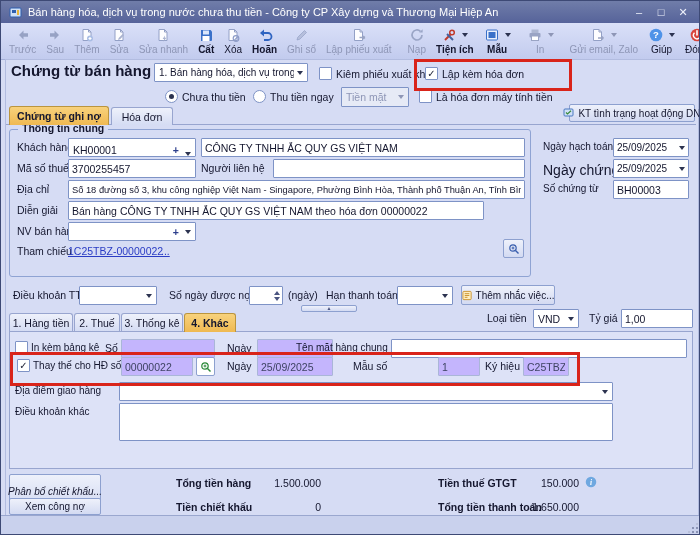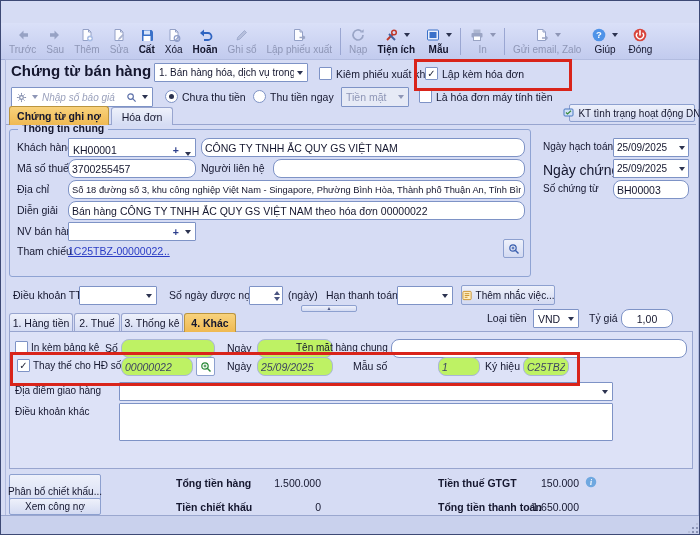--- a/index.html
+++ b/index.html
@@ -20,22 +20,22 @@
   .tbi .lb{font-size:10px;line-height:12px;white-space:nowrap;color:#14162e;}
   .tbi.dis .lb{color:#8e96b6;}
   .tbi.b .lb{font-weight:bold;}
   .tsep{width:1px;height:27px;background:#9aa6d2;margin:0 3px;}
   .caret{display:inline-block;width:0;height:0;border-left:3px solid transparent;border-right:3px solid transparent;border-top:4px solid #2c3350;margin-left:3px;}
   .caret.g{border-top-color:#8e96b6;}
   
   .lbl{position:absolute;white-space:nowrap;}
   .b{font-weight:bold;}
   .inp{position:absolute;background:#fff;border:1px solid #7e93c6;height:19px;box-sizing:border-box;
-       font-family:inherit;font-size:10.5px;color:#14162e;padding:0 3px;border-radius:8px;}
-  .inp.ro{background:#bef264;border-color:#aab6d8;color:#3e4463;font-style:italic;}
+       font-family:inherit;font-size:10.5px;color:#14162e;padding:0 3px;border-radius:1px;}
+  .inp.ro{background:#c4b5fd;border-color:#aab6d8;color:#3e4463;}
   .combo{position:absolute;background:#fff;border:1px solid #7e93c6;height:19px;box-sizing:border-box;
          display:flex;align-items:center;padding:0 4px;border-radius:1px;}
   .combo .val{flex:1;white-space:nowrap;overflow:hidden;}
   .combo.dis{background:#e6eaf6;}
   .combo.dis .val{color:#8e96b6;}
   .gbox{position:absolute;border:1px solid #8fa3d3;border-radius:3px;}
   .gbox .legend{position:absolute;top:-8px;left:8px;background:#d6dcf4;padding:0 4px;font-weight:bold;white-space:nowrap;}
   .cb{position:absolute;width:13px;height:13px;background:#fff;border:1px solid #7e93c6;box-sizing:border-box;
       text-align:center;line-height:10px;border-radius:1px;}
   .cb.ck::after{content:"✓";font-size:10px;font-weight:bold;color:#23263a;}
@@ -61,20 +61,33 @@
   .grip::after{content:"";position:absolute;right:0;bottom:0;width:2px;height:2px;background:#8a93b5;
       box-shadow:-4px 0 #8a93b5,0 -4px #8a93b5,-8px 0 #b9c0da,0 -8px #b9c0da,-4px -4px #8a93b5;}
   .hline{position:absolute;height:1px;background:#98a5cf;}
   svg{display:block;}
 </style>
 </head>
 <body>
 
 <div id="win">
 
+  <div id="titlebar">
+    <span>
+      <svg width="13" height="13" viewBox="0 0 13 13">
+          <rect x="1" y="2" width="11" height="9" rx="1" fill="#cfe0f7" stroke="#2f5fae"></rect>
+          <rect x="3" y="4" width="4" height="3" fill="#2f5fae"></rect>
+          <rect x="8" y="4" width="2" height="5" fill="#e8b53a"></rect>
+        </svg>
+    </span>
+    <span class="ttl">Bán hàng hóa, dịch vụ trong nước chưa thu tiền - Công ty CP Xây dựng và Thương Mại Hiệp An</span>
+    <span class="winctl">–</span>
+    <span class="winctl">□</span>
+    <span class="winctl">✕</span>
+  </div>
 
   <div id="toolbar">
     <div class="tbi dis">
       <span class="ic">
           <svg width="16" height="16" viewBox="0 0 16 16">
             <path d="M8.5 3.5 4 8l4.5 4.5V9.8H13V6.2H8.5z" fill="#97a2c4"></path>
           </svg>
         </span>
       <span class="lb">Trước</span>
     </div>
@@ -99,20 +112,30 @@
     </div>
     <div class="tbi dis">
       <span class="ic">
           <svg width="16" height="16" viewBox="0 0 16 16">
             <path d="M4 2.5h5.5L12 5v8.5H4z" fill="#fdfdff" stroke="#93a0c6"></path>
             <path d="M9.5 2.5V5H12" fill="none" stroke="#93a0c6"></path>
             <path d="M7 13l.7-2 4-4 1.3 1.3-4 4z" fill="#a9b2cf"></path>
           </svg>
         </span>
       <span class="lb">Sửa</span>
+    </div>
+    <div class="tbi dis">
+      <span class="ic">
+          <svg width="16" height="16" viewBox="0 0 16 16">
+            <path d="M4 2.5h5.5L12 5v8.5H4z" fill="#fdfdff" stroke="#93a0c6"></path>
+            <path d="M9.5 2.5V5H12" fill="none" stroke="#93a0c6"></path>
+            <path d="M10 8.5l-2.4 3.4h1.6L8.2 15l3.2-4.2h-1.6z" fill="#a9b2cf"></path>
+          </svg>
+        </span>
+      <span class="lb">Sửa nhanh</span>
     </div>
     <div class="tbi en b">
       <span class="ic">
           <svg width="16" height="16" viewBox="0 0 16 16">
             <path d="M3 3h9.5L14 4.5V13a1 1 0 0 1-1 1H3z" fill="#3a71c9"></path>
             <rect x="5" y="3.5" width="6" height="4" fill="#d9e6fb"></rect>
             <rect x="4.5" y="9" width="7" height="5" fill="#fff"></rect>
           </svg>
         </span>
       <span class="lb">Cất</span>
@@ -238,37 +261,20 @@
   <div class="combo" style="left:153px;top:62px;width:154px;">
     <span class="val" style="font-size:10px;">1. Bán hàng hóa, dịch vụ trong nước</span>
     <span class="caret"></span>
   </div>
   <div class="cb" style="left:318px;top:66px;"></div>
   <div class="lbl" style="left:335px;top:67px;">Kiêm phiếu xuất kho</div>
   <div class="cb ck" style="left:424px;top:66px;"></div>
   <div class="lbl" style="left:441px;top:67px;">Lập kèm hóa đơn</div>
   <div class="redbox" style="left:413px;top:58px;width:152px;height:26px;"></div>
 
-  <div class="combo" style="left:10px;top:86px;width:142px;height:20px;gap:2px;">
-    <span>
-        <svg width="11" height="11" viewBox="0 0 12 12">
-          <circle cx="6" cy="6" r="2" fill="none" stroke="#7c87a8" stroke-width="1.2"></circle>
-          <path d="M6 1v2M6 9v2M1 6h2M9 6h2M2.6 2.6l1.3 1.3M8.1 8.1l1.3 1.3M9.4 2.6 8.1 3.9M3.9 8.1 2.6 9.4" stroke="#7c87a8"></path>
-        </svg>
-      </span>
-    <span class="caret g"></span>
-    <input class="qinput" placeholder="Nhập số báo giá" style="">
-    <span>
-        <svg width="11" height="11" viewBox="0 0 12 12">
-          <circle cx="5" cy="5" r="3" fill="none" stroke="#5b6fa8" stroke-width="1.3"></circle>
-          <path d="M7.3 7.3 10.5 10.5" stroke="#5b6fa8" stroke-width="1.3"></path>
-        </svg>
-      </span>
-    <span class="caret"></span>
-  </div>
   <div class="rad sel" style="left:164px;top:89px;"></div>
   <div class="lbl" style="left:181px;top:90px;">Chưa thu tiền</div>
   <div class="rad" style="left:252px;top:89px;"></div>
   <div class="lbl" style="left:269px;top:90px;">Thu tiền ngay</div>
   <div class="combo dis" style="left:340px;top:86px;width:68px;height:20px;">
     <span class="val">Tiền mặt</span>
     <span class="caret g"></span>
   </div>
   <div class="cb" style="left:418px;top:89px;"></div>
   <div class="lbl" style="left:435px;top:90px;">Là hóa đơn máy tính tiền</div>
@@ -300,21 +306,21 @@
     <span class="caret"></span>
   </div>
   <input class="inp" style="left: 200px; top: 137px; width: 324px;" value="CÔNG TY TNHH ẮC QUY GS VIỆT NAM">
   <div class="lbl" style="left:16px;top:161px;">Mã số thuế</div>
   <input class="inp" style="left: 67px; top: 158px; width: 128px;" value="3700255457">
   <div class="lbl" style="left:200px;top:161px;">Người liên hệ</div>
   <input class="inp" style="left: 272px; top: 158px; width: 252px;" value="">
   <div class="lbl" style="left:16px;top:182px;">Địa chỉ</div>
   <input class="inp" style="left: 67px; top: 179px; width: 457px; font-size: 9.3px;" value="Số 18 đường số 3, khu công nghiệp Việt Nam - Singapore, Phường Bình Hòa, Thành phố Thuận An, Tỉnh Bình Dương, Việt Nam">
   <div class="lbl" style="left:16px;top:203px;">Diễn giải</div>
-  <input class="inp" style="left: 67px; top: 200px; width: 457px;" value="Bán hàng CÔNG TY TNHH ẮC QUY GS VIỆT NAM theo hóa đơn 00000022">
+  <input class="inp" style="left: 67px; top: 200px; width: 416px;" value="Bán hàng CÔNG TY TNHH ẮC QUY GS VIỆT NAM theo hóa đơn 00000022">
   <div class="lbl" style="left:16px;top:224px;">NV bán hàng</div>
   <div class="combo" style="left:67px;top:221px;width:128px;">
     <span class="val"></span>
     <span style="font-weight:bold;color:#2c3e8c;margin-right:3px;">+</span>
     <span class="caret"></span>
   </div>
   <div class="lbl" style="left:16px;top:244px;">Tham chiếu</div>
   <span class="lbl link" style="left:67px;top:244px;">1C25TBZ-00000022</span>
   <span class="lbl link" style="left:160px;top:244px;">...</span>
   <div class="btn" style="left:502px;top:238px;width:21px;height:19px;">
@@ -371,21 +377,21 @@
   <div class="btn" style="left:300px;top:304px;width:56px;height:7px;padding:0;">
     <span style="font-size:5px;line-height:5px;color:#4a5480;">▲</span>
   </div>
 
   <div class="lbl" style="left:486px;top:311px;">Loại tiền</div>
   <div class="combo" style="left:532px;top:308px;width:46px;">
     <span class="val">VND</span>
     <span class="caret"></span>
   </div>
   <div class="lbl" style="left:588px;top:311px;">Tỷ giá</div>
-  <input class="inp" style="left: 620px; top: 308px; width: 52px; text-align: center;" value="1,00">
+  <input class="inp" style="left: 620px; top: 308px; width: 72px; text-align: left;" value="1,00">
 
   <div class="tab" style="left:8px;top:312px;width:64px;">
       <span>1. Hàng tiền</span>
     </div>
   <div class="tab" style="left:73px;top:312px;width:46px;">
       <span>2. Thuế</span>
     </div>
   <div class="tab" style="left:120px;top:312px;width:62px;">
       <span>3. Thống kê</span>
     </div>
@@ -425,21 +431,21 @@
   <div class="redbox" style="left:9px;top:351px;width:564px;height:28px;"></div>
 
   <div class="lbl" style="left:14px;top:384px;font-size:10px;">Địa điểm giao hàng</div>
   <div class="combo" style="left:118px;top:381px;width:494px;">
     <span class="val"></span>
       <span class="caret"></span>
   </div>
   <div class="lbl" style="left:14px;top:405px;font-size:10px;">Điều khoản khác</div>
   <textarea class="ta" style="left: 118px; top: 402px; width: 494px; height: 38px;"></textarea>
 
-  <div class="btn" style="left:8px;top:473px;width:92px;height:34px;">
+  <div class="btn" style="left:8px;top:473px;width:92px;height:34px;font-style:italic;">
     <span>Phân bổ chiết khấu...</span>
   </div>
   <div class="btn" style="left:8px;top:497px;width:92px;height:17px;">
     <span>Xem công nợ</span>
   </div>
   <div class="lbl b" style="left:175px;top:476px;">Tổng tiền hàng</div>
   <div class="num" style="left:240px;top:476px;width:80px;">1.500.000</div>
   <div class="lbl b" style="left:175px;top:500px;">Tiền chiết khấu</div>
   <div class="num" style="left:240px;top:500px;width:80px;">0</div>
   <div class="lbl b" style="left:437px;top:476px;">Tiền thuế GTGT</div>

